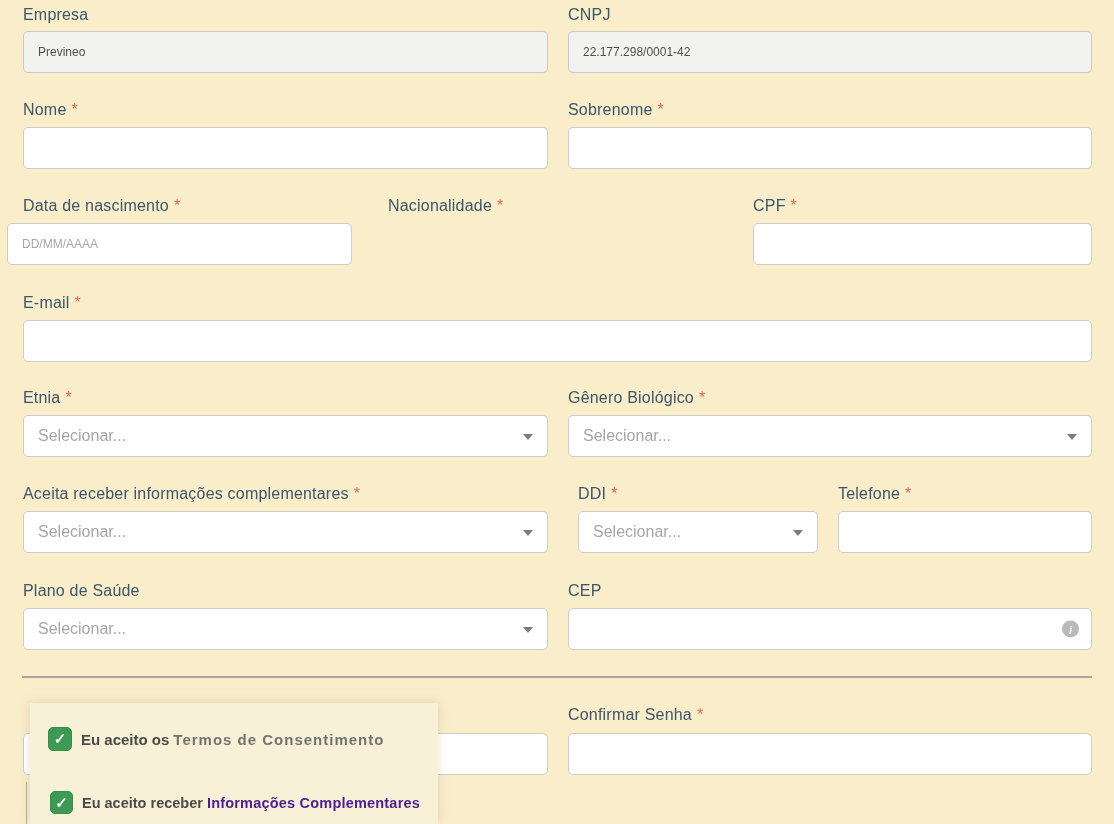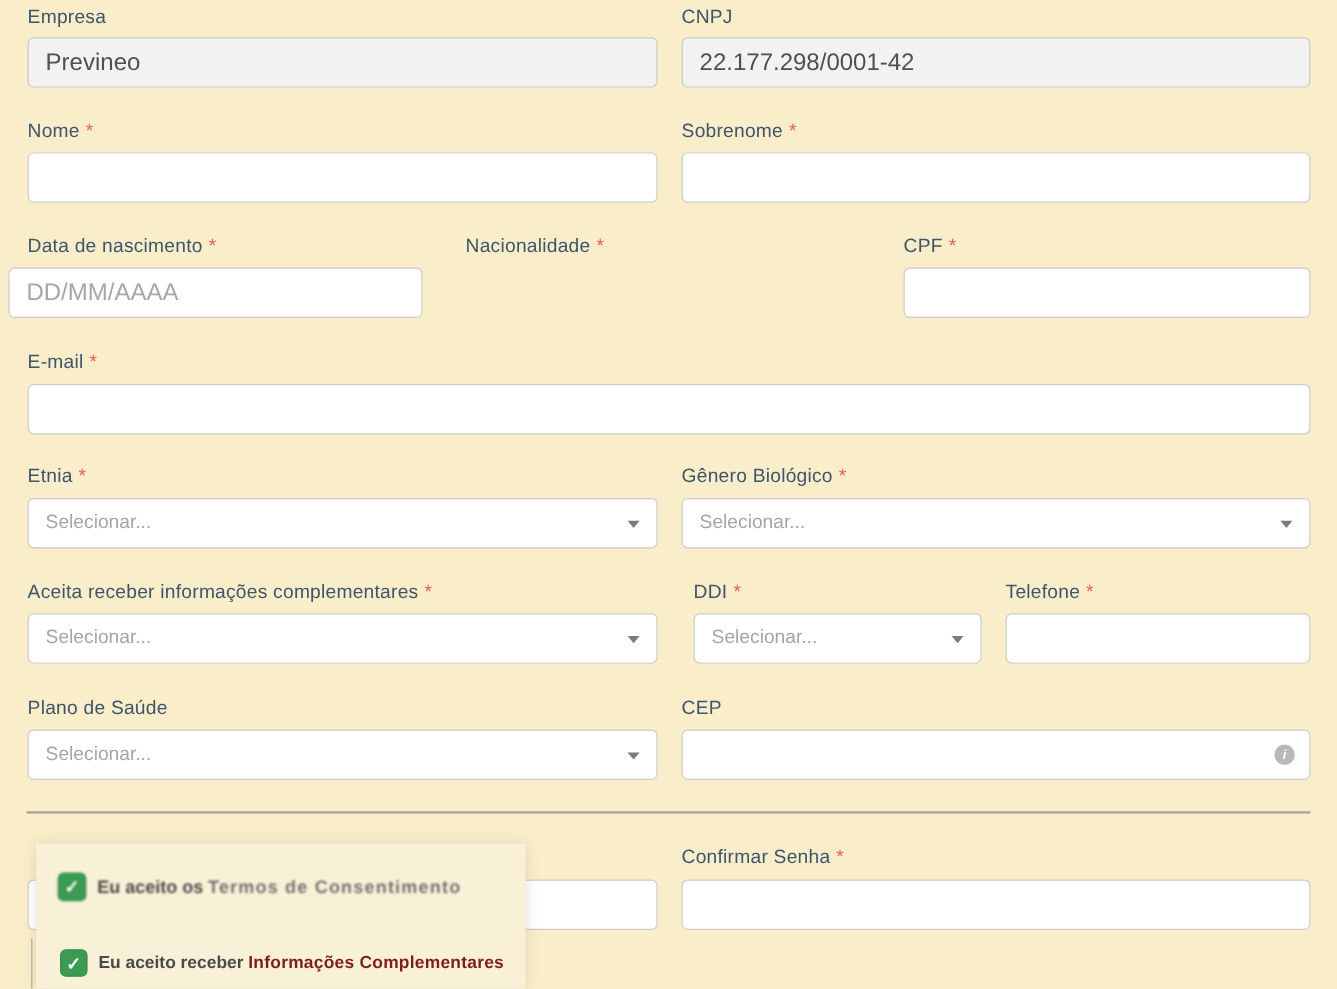--- a/index.html
+++ b/index.html
@@ -4,21 +4,21 @@
 <style>
   * { box-sizing: border-box; margin: 0; padding: 0; }
   html,body { width:1114px; height:824px; }
   body { font-family: "Liberation Sans", sans-serif; background:#f9edca; }
   #stage { position:relative; width:1114px; height:824px; background:#f9edca; overflow:hidden; }
 
   .label { position:absolute; font-size:16px; font-weight:500; color:#3d566b; white-space:nowrap; letter-spacing:.2px; }
   .req { color:#ec5f4f; margin-left:5px; font-weight:500; }
 
   .tinput { position:absolute; height:42px; background:#fff; border:1px solid #cccccc; border-radius:5px;
-            font-family:"Liberation Sans",sans-serif; font-size:20px; color:#3b3b3b; padding:0 14px; outline:none; }
+            font-family:"Liberation Sans",sans-serif; font-size:12px; color:#3b3b3b; padding:0 14px; outline:none; }
   .tinput::placeholder { color:#a6a6a6; opacity:1; }
   .tinput:disabled { background:#f2f2f1; border-color:#c9c9c9; color:#4f4f4f; }
 
   .select { position:absolute; height:42px; background:#fff; border:1px solid #cccccc; border-radius:5px;
             display:flex; align-items:center; padding:0 34px 0 14px; font-size:16px; cursor:pointer; }
   .select .ph { color:#a6a6a6; overflow:hidden; white-space:nowrap; }
   .select .val { color:#3b3b3b; }
   .select.active { border-color:#a5a5a5; }
   .caret { position:absolute; right:14px; top:50%; margin-top:-2px; width:0; height:0;
            border-left:5px solid transparent; border-right:5px solid transparent; border-top:6px solid #7c7c7c; }
@@ -38,21 +38,21 @@
   .checkbox { width:24px; height:24px; border-radius:5px; background:#3c9a53; border:1px solid #35904b;
               color:#fff; display:flex; align-items:center; justify-content:center;
               font-size:15px; font-weight:bold; cursor:pointer; flex:0 0 auto; }
   .consent-text { font-weight:bold; color:#4a4a4a; margin-left:9px; white-space:nowrap; }
   .consent-link { cursor:pointer; }
   .row1 { filter: blur(0.7px); }
   .row1 .consent-text { font-size:15px; }
   .row1 .consent-link { color:#737373; letter-spacing:1px; margin-left:4px; }
   .row2 { filter: blur(0.4px); }
   .row2 .consent-text { font-size:14.5px; }
-  .row2 .consent-link { color:#7f1d1d; letter-spacing:.2px; margin-left:4px; }
+  .row2 .consent-link { color:#4c1d95; letter-spacing:.2px; margin-left:4px; }
 </style>
 </head>
 <body>
 
 <div id="stage">
 
   <div class="label" style="left:23px;top:6px"><span>Empresa</span></div>
   <input class="tinput" style="left: 23px; top: 31px; width: 525px;" disabled="" value="Previneo">
   <div class="label" style="left:568px;top:6px"><span>CNPJ</span></div>
   <input class="tinput" style="left: 568px; top: 31px; width: 524px;" disabled="" value="22.177.298/0001-42">

